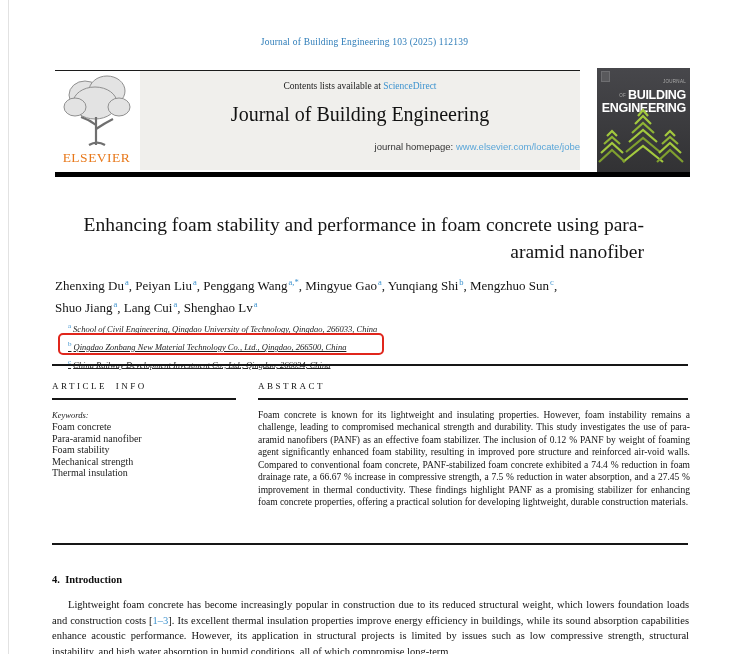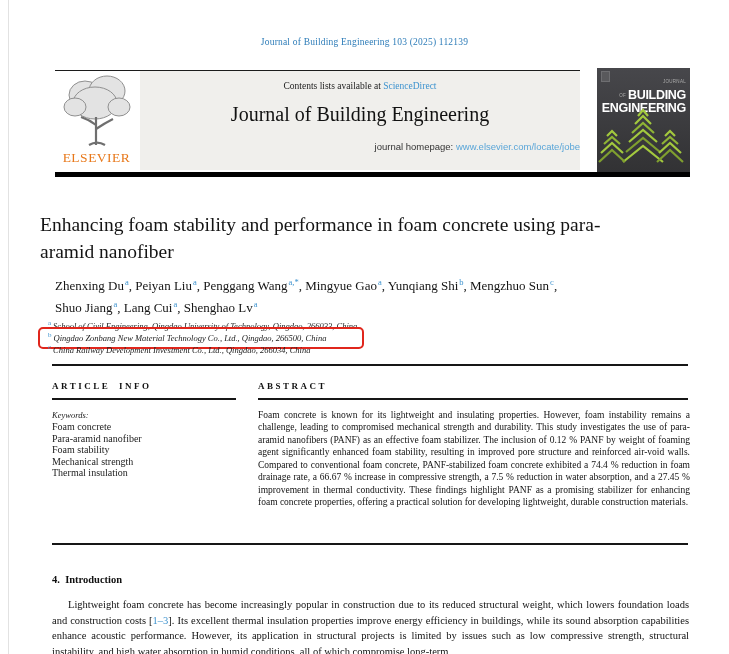--- a/index.html
+++ b/index.html
@@ -35,37 +35,37 @@
     background:#59595c; border:1px solid #6e6e71; }
   .cover-titles { position:absolute; right:4px; top:6px; text-align:right;
     font-family:"Liberation Sans", sans-serif; color:#fff; font-weight:bold; line-height:12px; }
   .cover-journal-of { font-size:4.5px; font-weight:normal; color:#aaa; letter-spacing:.3px; margin-right:2px; vertical-align:2px; }
   .cover-title-line { font-size:12.5px; letter-spacing:-.3px; }
   .cover svg { position:absolute; left:0; bottom:2px; }
 
   .black-bar { position:absolute; left:55px; top:172px; width:635px; height:5px; background:#000; }
 
   
-  .title { position:absolute; left:40px; top:211px; width:575px;
-    font-size:19.5px; line-height:27px; color:#141414; }
+  .title { position:absolute; left:69px; top:211px; width:575px;
+    font-size:19.5px; line-height:27px; color:#141414;text-align:right; }
   .authors { position:absolute; left:55px; top:273px; width:525px;
     font-size:13px; line-height:19px; color:#141414; }
   sup.blue-sup { color:var(--link_blue); font-size:8.5px; margin-left:1px; }
-  .affiliations { position:absolute; left:48px; top:319px; width:620px;
-    font-size:8.5px; font-style:italic; line-height:9px; color:#222; }
+  .affiliations { position:absolute; left:68px; top:319px; width:620px;
+    font-size:8.5px; font-style:italic; line-height:15px; color:#222;text-decoration:underline; }
   .aff-line { position:relative; }
   .aff-line sup { color:var(--link_blue); font-style:normal; font-size:7px; margin-right:2px; }
   .aff-highlighted::before { content:""; position:absolute; left:-10px; top:-4px;
     width:322px; height:18px; border:2.5px solid var(--highlight_red); border-radius:5px; pointer-events:none; }
 
   
   .rule-mid { position:absolute; left:52px; top:364px; width:636px; height:2px; background:#161616; }
   .col-left { position:absolute; left:52px; top:381px; width:185px; }
   .col-right { position:absolute; left:258px; top:381px; width:432px; }
-  .block-heading { font-size:9px; letter-spacing:2.5px; word-spacing:4px; color:#111;font-weight:bold; }
+  .block-heading { font-size:9px; letter-spacing:2.5px; word-spacing:4px; color:#111; }
   .under-rule { height:1.5px; background:#161616; margin-top:7px; }
   .col-left .under-rule { width:184px; }
   .col-right .under-rule { width:430px; }
   .keywords-label { font-style:italic; font-size:8.5px; margin-top:10px; line-height:11.5px; }
   .keywords-list { font-size:10px; line-height:11.5px; color:#222; }
   .abstract-text { margin-top:9px; font-size:9.5px; line-height:12.5px; text-align:justify; color:#111; width:432px; }
 
   .rule-bottom { position:absolute; left:52px; top:543px; width:636px; height:1.5px; background:#161616; }
 
   

